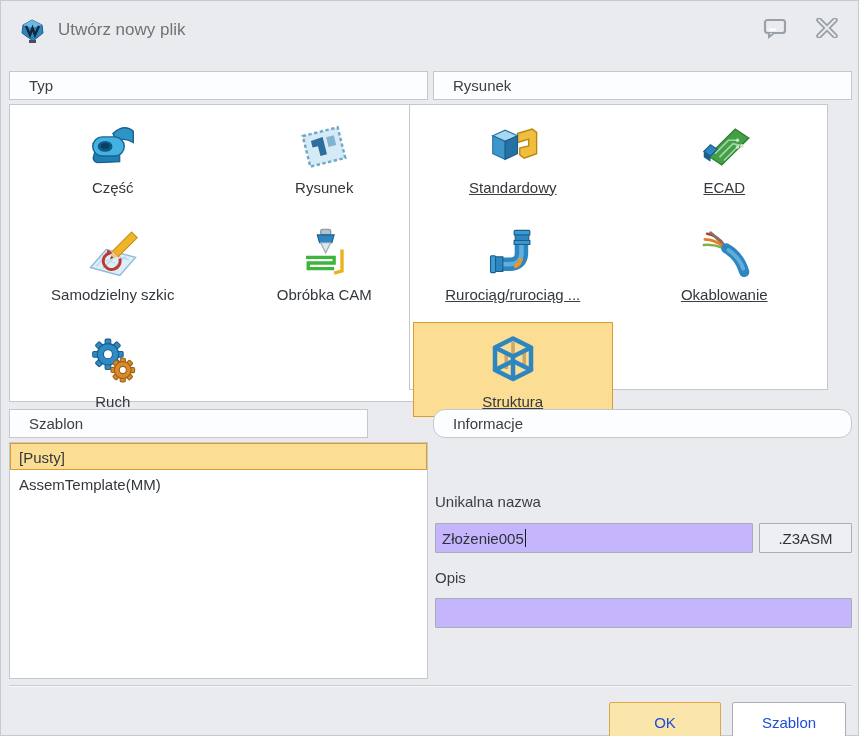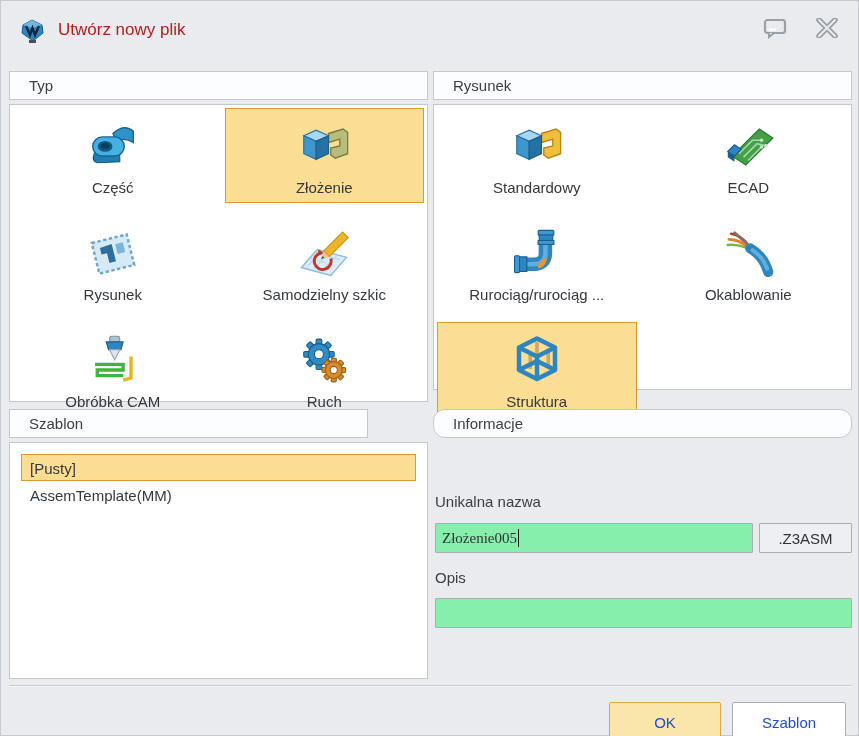--- a/index.html
+++ b/index.html
@@ -7,41 +7,41 @@
     width:859px;height:736px;
     font-family:"Liberation Sans",sans-serif;
     background:#E9EBEE;color:#3B4045;
     position:relative;overflow:hidden;
   }
   .dialog{position:absolute;inset:0;background:#E9EBEE;border:1px solid #C6CAD0;box-sizing:border-box;}
 
   
   .titlebar{position:absolute;left:0;top:0;width:100%;height:58px;display:flex;align-items:center;}
   .logo{margin-left:18px;display:flex;align-items:center;}
-  .title{margin-left:12px;font-size:17px;color:#b91c1c;}
+  .title{margin-left:12px;font-size:17px;color:#737373;}
   .tb-icons{position:absolute;right:18px;top:14px;display:flex;gap:26px;align-items:center;}
   .tb-btn{width:26px;height:26px;display:flex;align-items:center;justify-content:center;cursor:default;}
 
   
   .panel-header{
     position:absolute;height:29px;box-sizing:border-box;
     background:#FCFDFE;border:1px solid #C3C8CF;
     display:flex;align-items:center;padding-left:19px;
     font-size:15px;color:#3B4045;
   }
   .panel-body{
     position:absolute;box-sizing:border-box;
     background:#FFFFFF;border:1px solid #C3C8CF;gap:12px;
   }
   .hdr-typ{left:8px;top:70px;width:419px;}
   .body-typ{left:8px;top:103px;width:419px;height:298px;}
   .hdr-podtyp{left:432px;top:70px;width:419px;}
-  .body-podtyp{left:432px;top:103px;width:419px;height:286px;}
+  .body-podtyp{left:408px;top:103px;width:419px;height:286px;text-decoration:underline;}
   .hdr-szablon{left:8px;top:408px;width:359px;}
-  .body-szablon{left:8px;top:441px;width:419px;height:237px;padding:11px;}
+  .body-szablon{left:8px;top:441px;width:419px;height:237px;padding:0;}
   .hdr-info{left:432px;top:408px;width:419px;border-radius:12px;}
 
   
   .grid{display:grid;grid-template-columns:1fr 1fr;padding:3px;}
   .cell{
     height:95px;box-sizing:border-box;border:1px solid transparent;
     display:flex;flex-direction:column;align-items:center;justify-content:center;
     cursor:default;
   }
   .cell.sel{background:#FBDE93;border:1px solid #E0992F;}
@@ -55,22 +55,22 @@
     cursor:default;
   }
   .list-item.sel{background:#FBDE93;border:1px solid #E0992F;}
 
   
   .fld-label{position:absolute;font-size:15px;color:#3B4045;}
   .lbl-name{left:434px;top:492px;}
   .lbl-desc{left:434px;top:568px;}
   .txt-input{
     position:absolute;height:30px;box-sizing:border-box;
-    background:#86efac;border:1px solid #A9AEB6;border-radius:1px;
-    display:flex;align-items:center;padding-left:6px;font-size:15px;color:#2E3338;font-family:Liberation Serif, serif;
+    background:#c4b5fd;border:1px solid #A9AEB6;border-radius:1px;
+    display:flex;align-items:center;padding-left:6px;font-size:15px;color:#2E3338;
   }
   .in-name{left:434px;top:522px;width:318px;}
   .in-desc{left:434px;top:597px;width:417px;}
   .caret{display:inline-block;width:1px;height:18px;background:#1A1A1A;margin-left:1px;}
   .ext-box{
     position:absolute;left:758px;top:522px;width:93px;height:30px;box-sizing:border-box;
     background:#EDEFF2;border:1px solid #A9AEB6;border-radius:1px;
     display:flex;align-items:center;justify-content:center;font-size:15px;color:#2E3338;
   }
 
@@ -128,31 +128,20 @@
           <path d="M24,12 Q34,3 42,10 L42,20 Q34,15 27,19 Z" fill="#2E93C8" stroke="#19648F" stroke-width="1.3"></path>
           <path d="M7,31 Q5,36 10,38 L30,37 L30,30 L8,27 Z" fill="#1F7FB5" stroke="#15587E" stroke-width="1"></path>
           <rect x="6" y="15" width="28" height="17" rx="8.5" fill="#45B1E3" stroke="#19648F" stroke-width="1.3"></rect>
           <ellipse cx="17" cy="23.5" rx="6.5" ry="4.8" fill="#0F5A85"></ellipse>
           <ellipse cx="17" cy="23" rx="3.8" ry="2.6" fill="#0A3E5E"></ellipse>
         </svg>
       </div>
       <div class="cell-label">Część</div>
     </div>
 
-    <div class="cell sel">
-      <div class="cell-icon">
-        <svg width="54" height="54" viewBox="0 0 48 48">
-          <polygon points="28,12 41,8 45,11 45,30 34,34 30,31 30,25 38,23 38,17 28,20" fill="#B8BD7E" stroke="#787D3F" stroke-width="1.2"></polygon>
-          <polygon points="6,14 17,9 28,14 17,19" fill="#A9D6F0" stroke="#2471A3" stroke-width="1"></polygon>
-          <polygon points="6,14 17,19 17,35 6,30" fill="#3D97CC" stroke="#2471A3" stroke-width="1"></polygon>
-          <polygon points="17,19 28,14 28,30 17,35" fill="#2471A3" stroke="#1B5E8C" stroke-width="1"></polygon>
-        </svg>
-      </div>
-      <div class="cell-label">Złożenie</div>
-    </div>
 
     <div class="cell">
       <div class="cell-icon">
         <svg width="54" height="54" viewBox="0 0 48 48">
           <g transform="rotate(-14 24 24)">
             <rect x="8" y="10" width="32" height="28" fill="#D6EAF5" stroke="#6FA8C9" stroke-width="2.2" stroke-dasharray="3,2.2"></rect>
             <polygon points="14,16 25,15 25,31 19,31 19,22 14,22" fill="#2D6E9E"></polygon>
             <rect x="28" y="16" width="7" height="9" fill="#7FB3D4"></rect>
           </g>
         </svg>

